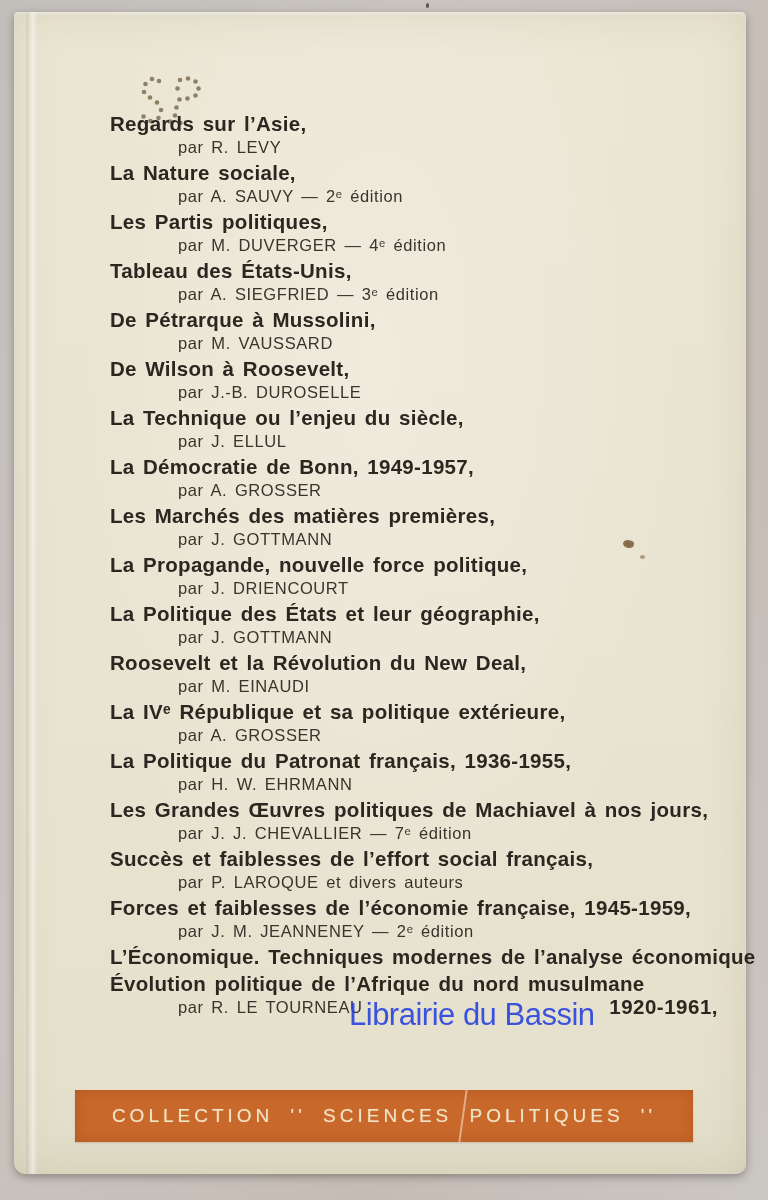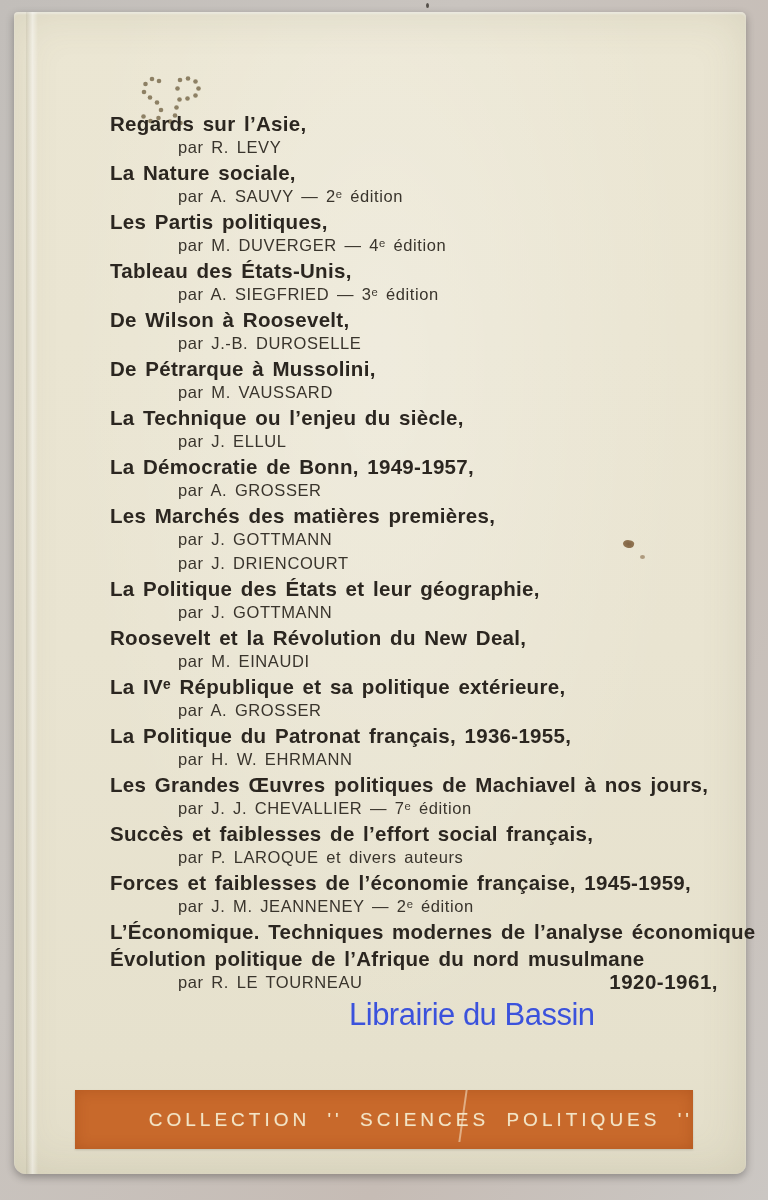--- a/index.html
+++ b/index.html
@@ -28,22 +28,22 @@
     font-weight:700; font-size:20.5px; line-height:23px; color:#2b2620;
     letter-spacing:.3px; word-spacing:2.5px; white-space:nowrap;
   }
   .parline{
     display:flex; align-items:flex-end; margin:2px 0 0 68px;
     font-size:16.5px; line-height:20px; color:#39342c; letter-spacing:.6px; word-spacing:2.5px;
     white-space:nowrap;
   }
   .year{margin-left:auto; margin-right:16px; font-weight:700; font-size:20.5px; color:#2b2620; letter-spacing:.5px;}
   .banner{
-    position:absolute; left:61px; top:1078px; width:618px; height:59px;
-    display:flex; align-items:center; justify-content:flex-end;
+    position:absolute; left:61px; top:1078px; width:618px; height:52px;
+    display:flex; align-items:center; justify-content:center;
     box-shadow: inset 0 0 14px rgba(120,40,0,0.25), 0 1px 2px rgba(0,0,0,0.15);
   }
   .banner-text{
     font-size:19px; font-weight:400; letter-spacing:4px; word-spacing:8px; white-space:nowrap;
     text-shadow:0 0 1px rgba(255,240,210,0.4);
   }
   .crack{position:absolute; left:387px; top:0; width:2px; height:52px; background:rgba(245,232,205,0.55); transform:skewX(-8deg);}
   .stain1{position:absolute; left:609px; top:528px; width:11px; height:8px; background:radial-gradient(#6d4c2b,#8a6a42); border-radius:60% 40% 55% 45%; opacity:.85; transform:rotate(18deg);}
   .stain2{position:absolute; left:626px; top:543px; width:5px; height:4px; background:#7c5c38; border-radius:50%; opacity:.55;}
   .watermark{
@@ -116,36 +116,36 @@
 
     <div class="entry">
       <div class="title">Tableau des États-Unis,</div>
       <div class="parline">
         <span>par A. SIEGFRIED — 3ᵉ édition</span>
 
       </div>
     </div>
 
     <div class="entry">
+      <div class="title">De Pétrarque à Mussolini,</div>
+      <div class="parline">
+        <span>par M. VAUSSARD</span>
+
+      </div>
+    </div>
+
+    <div class="entry">
       <div class="title">De Wilson à Roosevelt,</div>
       <div class="parline">
         <span>par J.-B. DUROSELLE</span>
 
       </div>
     </div>
 
     <div class="entry">
-      <div class="title">De Pétrarque à Mussolini,</div>
-      <div class="parline">
-        <span>par M. VAUSSARD</span>
-
-      </div>
-    </div>
-
-    <div class="entry">
       <div class="title">La Technique ou l’enjeu du siècle,</div>
       <div class="parline">
         <span>par J. ELLUL</span>
 
       </div>
     </div>
 
     <div class="entry">
       <div class="title">La Démocratie de Bonn, 1949-1957,</div>
       <div class="parline">
@@ -156,20 +156,21 @@
 
     <div class="entry">
       <div class="title">Les Marchés des matières premières,</div>
       <div class="parline">
         <span>par J. GOTTMANN</span>
 
       </div>
     </div>
 
     <div class="entry">
+      <div class="title">La Propagande, nouvelle force politique,</div>
       <div class="parline">
         <span>par J. DRIENCOURT</span>
 
       </div>
     </div>
 
     <div class="entry">
       <div class="title">La Politique des États et leur géographie,</div>
       <div class="parline">
         <span>par J. GOTTMANN</span>

